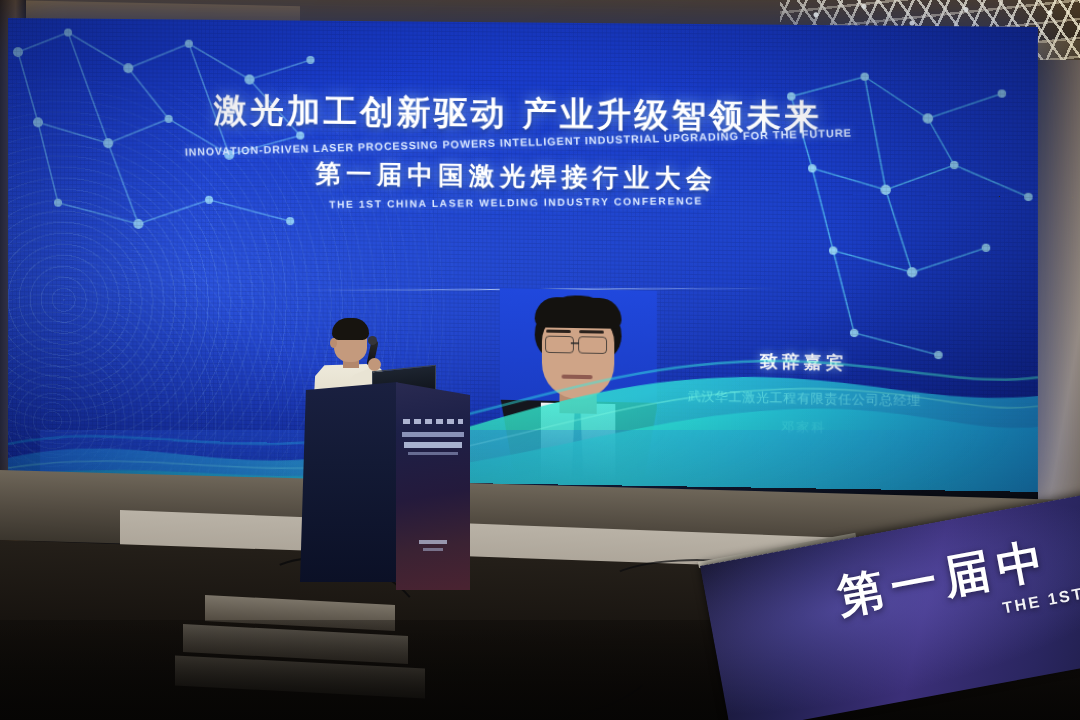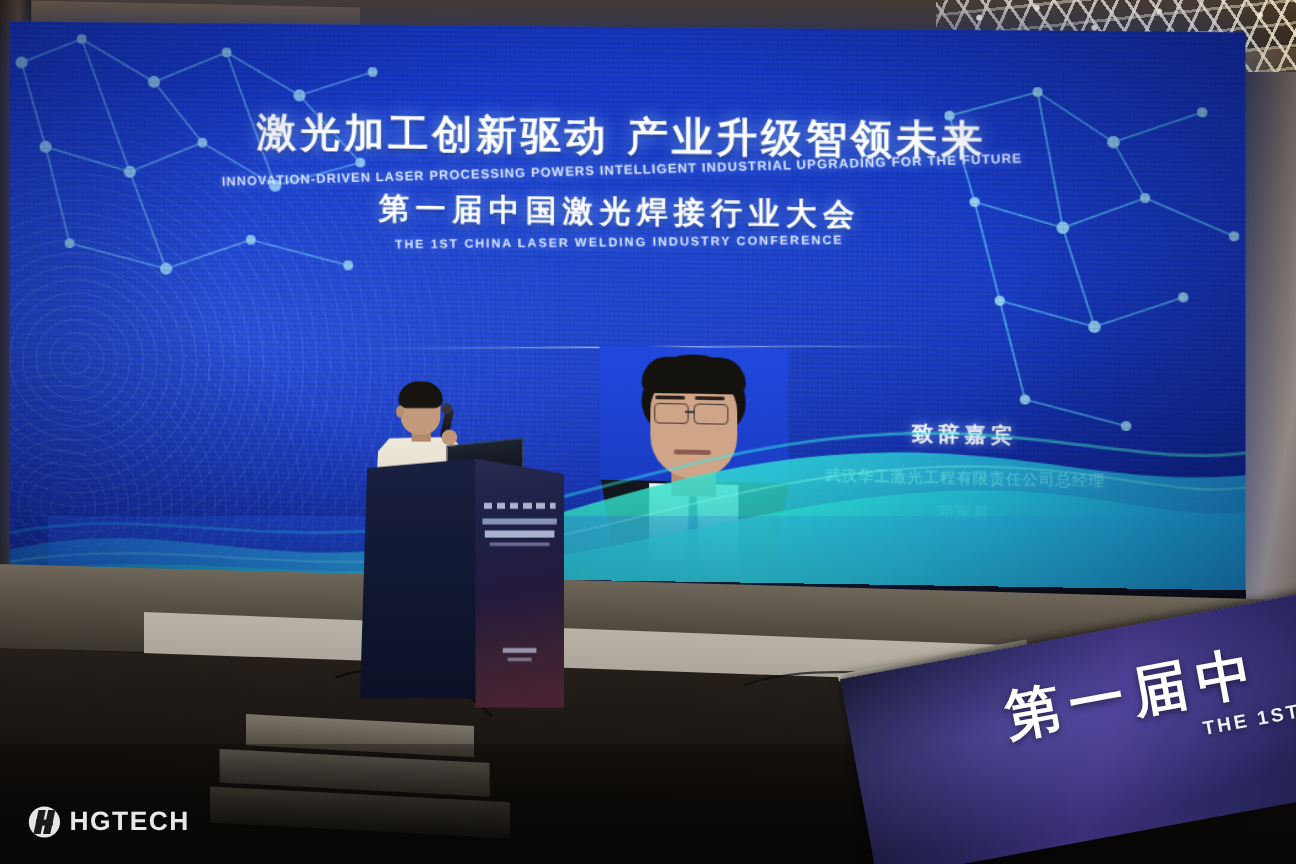--- a/index.html
+++ b/index.html
@@ -499,20 +499,14 @@
     <div class="pod-bot2"></div>
   </div>
 
   <div class="banner-edge"></div>
   <div class="banner">
     <div class="b-sheen"></div>
     <div class="b-cn">第一届中</div>
     <div class="b-en">THE 1ST C</div>
   </div>
 
-  <div class="watermark">
-    <div class="wm-mark">
-      <div class="wm-bar"></div>
-    </div>
-    <div class="wm-text">HGTECH</div>
-  </div>
 
 </div>
 
 </body></html>

